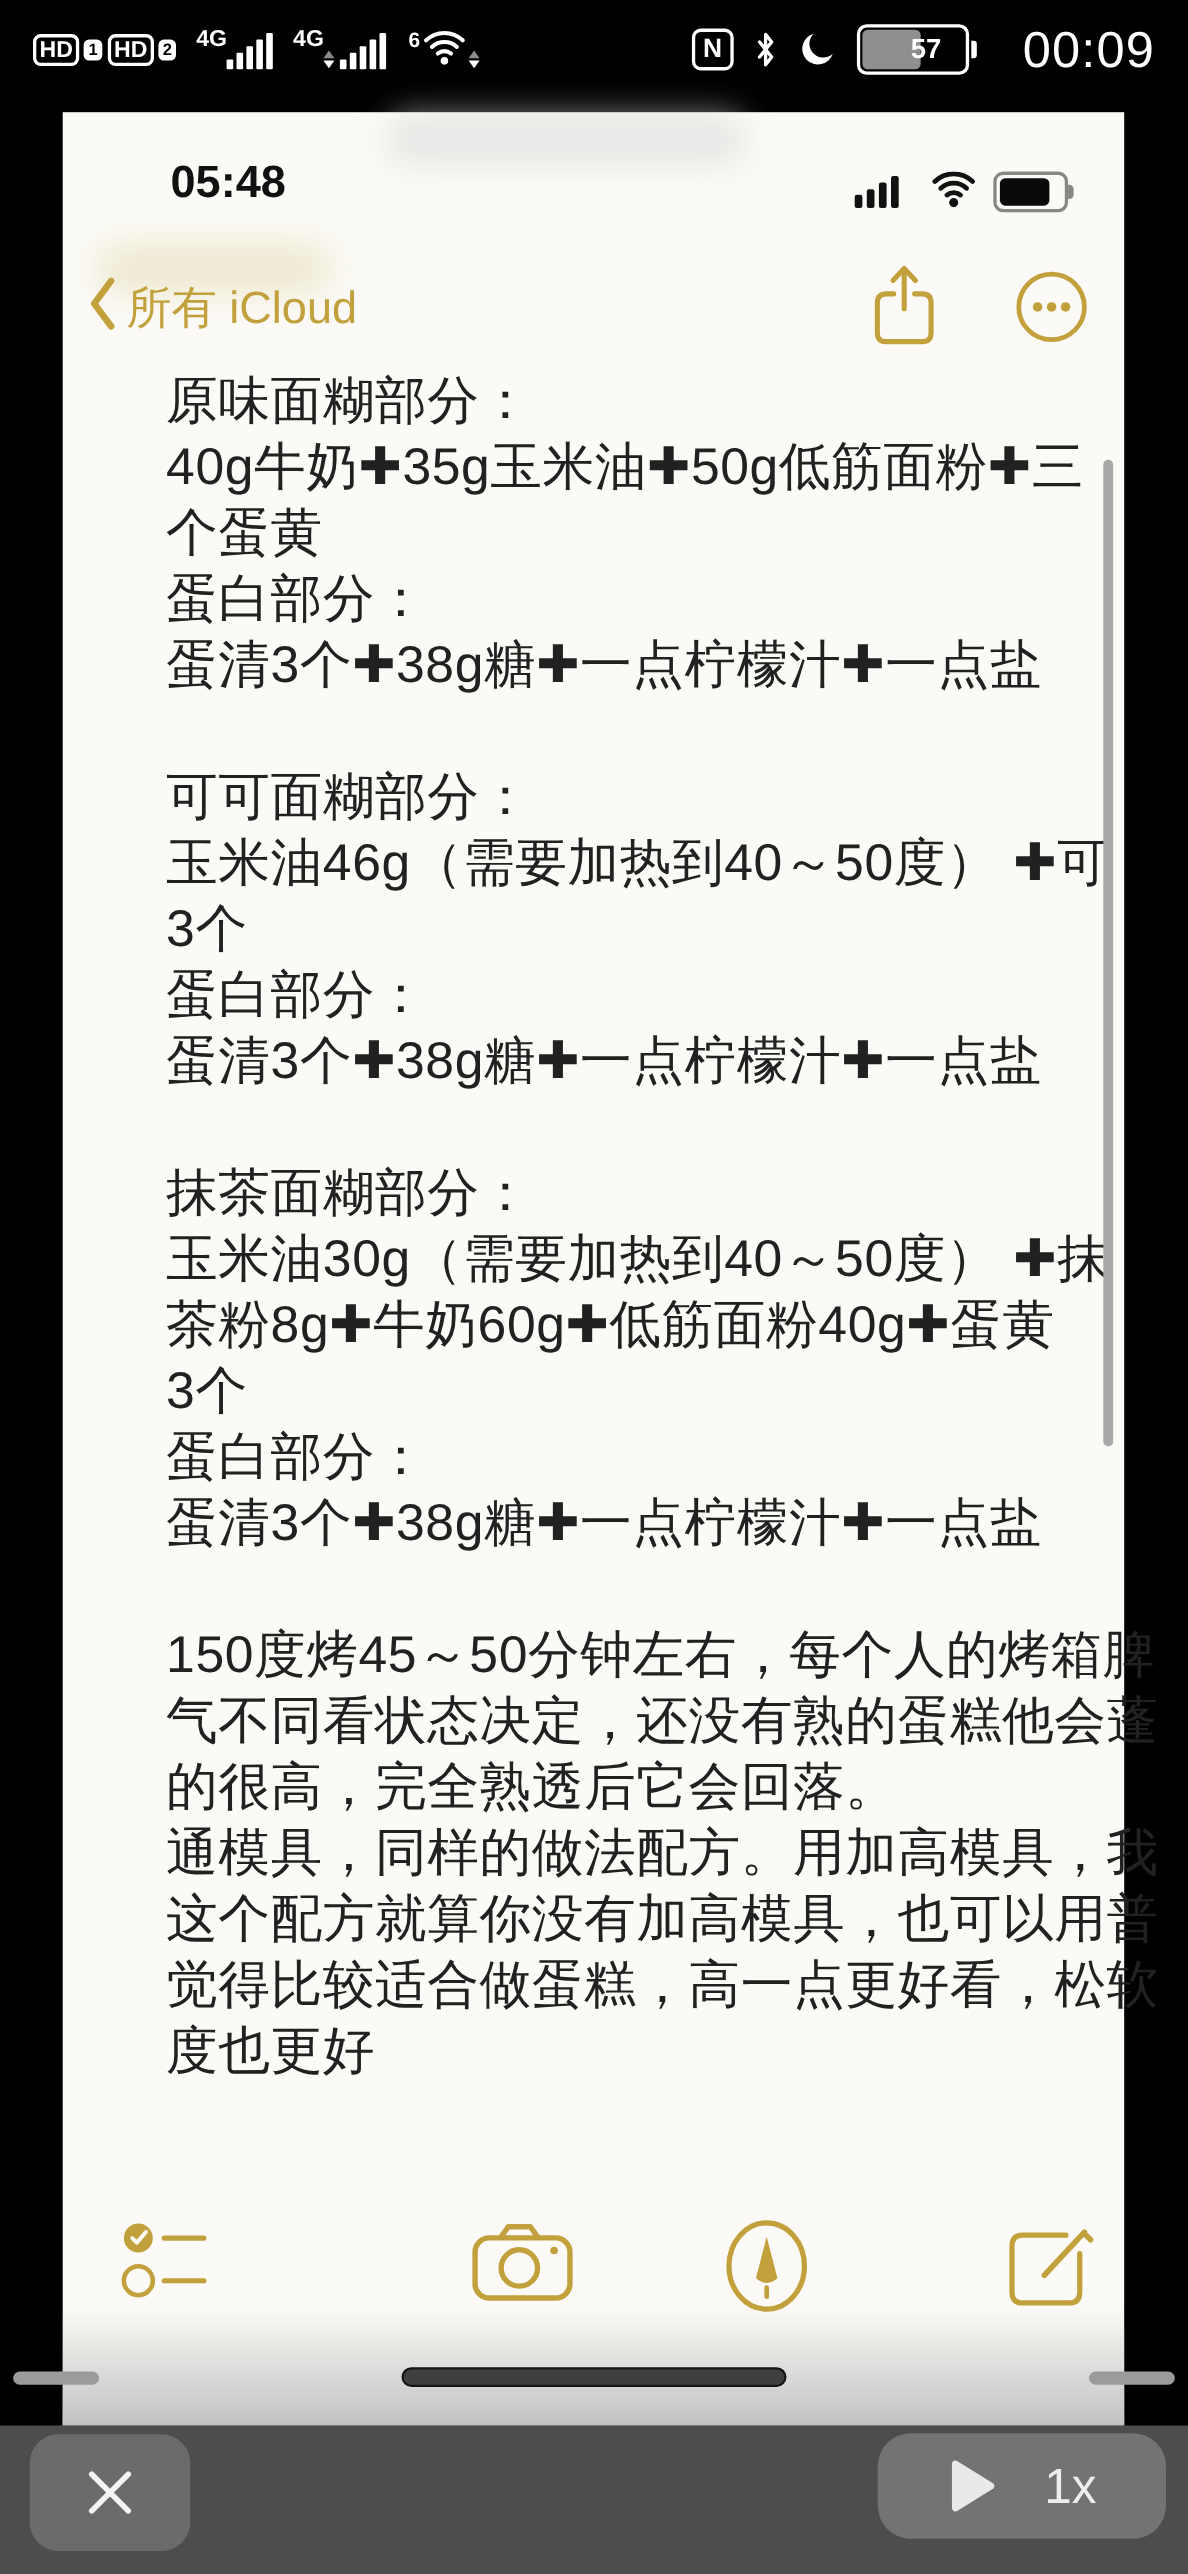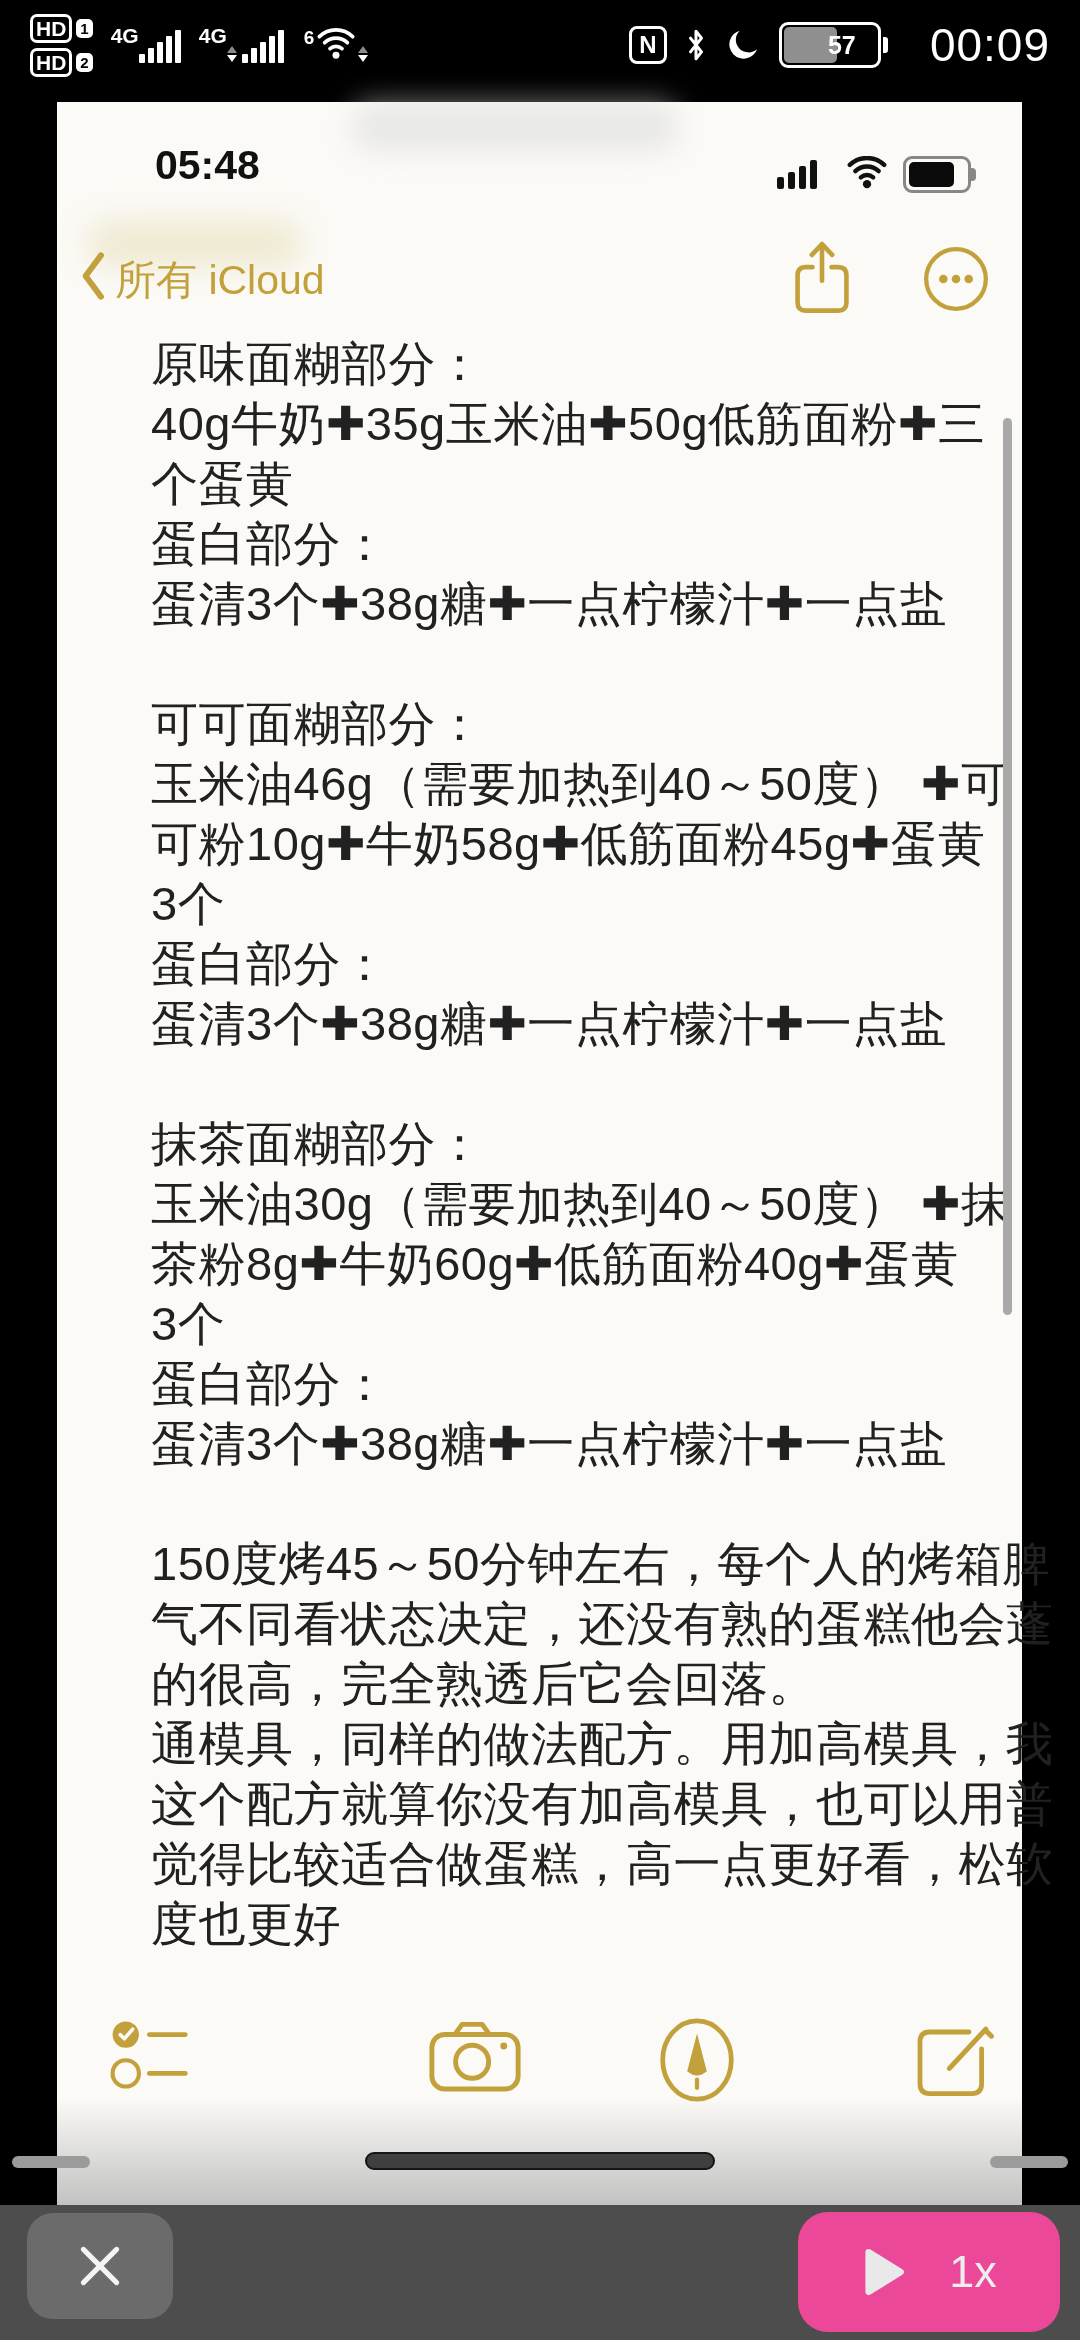--- a/index.html
+++ b/index.html
@@ -3,21 +3,21 @@
 <meta charset="utf-8">
 <style>
   html,body{margin:0;padding:0;background:#000;}
   #screen{position:relative;width:1080px;height:2340px;background:#000;overflow:hidden;
           font-family:"Liberation Sans",sans-serif;}
   
   .abar{position:absolute;left:0;top:0;width:1080px;height:90px;display:flex;
         justify-content:space-between;align-items:center;padding:0 30px;box-sizing:border-box;color:#fff;}
   .abar-left{display:flex;align-items:center;gap:16px;}
   .abar-right{display:flex;align-items:center;gap:18px;}
-  .hd-stack{display:flex;flex-direction:column;gap:5px;}
+  .hd-stack{display:flex;gap:5px;}
   .hd-badge{display:flex;align-items:center;font-weight:700;font-size:21px;}
   .hd-box{border:3px solid #fff;border-radius:7px;padding:0 3px;line-height:23px;}
   .hd-num{margin-left:4px;background:#fff;color:#000;border-radius:5px;font-size:15px;
           padding:1px 4px;font-weight:700;}
   .net{display:flex;align-items:flex-start;}
   .net-label{font-size:21px;font-weight:700;line-height:18px;margin-left:2px;}
   .net-row{display:flex;align-items:flex-end;gap:3px;margin-top:3px;}
   .bar{width:6px;background:#fff;border-radius:1px;}
   .mini-arrows{display:flex;flex-direction:column;margin-right:2px;margin-bottom:1px;}
   .tri-up{width:0;height:0;border-left:5px solid transparent;border-right:5px solid transparent;
@@ -67,21 +67,21 @@
         background:linear-gradient(rgba(250,250,246,0),#C2C2C2);}
   .home-bar{position:absolute;left:308px;top:2050px;width:350px;height:18px;background:#3F3F3F;
             border:2px solid #151515;border-radius:10px;box-sizing:border-box;}
   .nub{position:absolute;top:2156px;height:12px;background:#9b9b9b;border-radius:6px;}
   .nub-l{left:12px;width:78px;}
   .nub-r{left:990px;width:78px;}
   
   .footer{position:absolute;left:0;top:2205px;width:1080px;height:135px;background:#4D4D4D;}
   .close-btn{position:absolute;left:27px;top:2213px;width:146px;height:106px;background:#6B6B6B;
              border-radius:26px;display:flex;align-items:center;justify-content:center;}
-  .play-btn{position:absolute;left:798px;top:2212px;width:262px;height:120px;background:#ec4899;
+  .play-btn{position:absolute;left:798px;top:2212px;width:262px;height:96px;background:#737373;
             border-radius:30px;display:flex;align-items:center;justify-content:center;gap:44px;}
   .speed{font-size:45px;color:#EDEDED;font-weight:400;}
 </style>
 </head>
 <body>
 
 <div id="screen">
 
   <div class="abar">
     <div class="abar-left">
@@ -200,21 +200,20 @@
 
     <div class="note">
       <div class="note-line">原味面糊部分：</div>
       <div class="note-line">40g牛奶✚35g玉米油✚50g低筋面粉✚三</div>
       <div class="note-line">个蛋黄</div>
       <div class="note-line">蛋白部分：</div>
       <div class="note-line">蛋清3个✚38g糖✚一点柠檬汁✚一点盐</div>
       <div class="note-line"></div>
       <div class="note-line">可可面糊部分：</div>
       <div class="note-line">玉米油46g（需要加热到40～50度） ✚可</div>
-      <div class="note-line">可粉10g✚牛奶58g✚低筋面粉45g✚蛋黄</div>
       <div class="note-line">3个</div>
       <div class="note-line">蛋白部分：</div>
       <div class="note-line">蛋清3个✚38g糖✚一点柠檬汁✚一点盐</div>
       <div class="note-line"></div>
       <div class="note-line">抹茶面糊部分：</div>
       <div class="note-line">玉米油30g（需要加热到40～50度） ✚抹</div>
       <div class="note-line">茶粉8g✚牛奶60g✚低筋面粉40g✚蛋黄</div>
       <div class="note-line">3个</div>
       <div class="note-line">蛋白部分：</div>
       <div class="note-line">蛋清3个✚38g糖✚一点柠檬汁✚一点盐</div>

